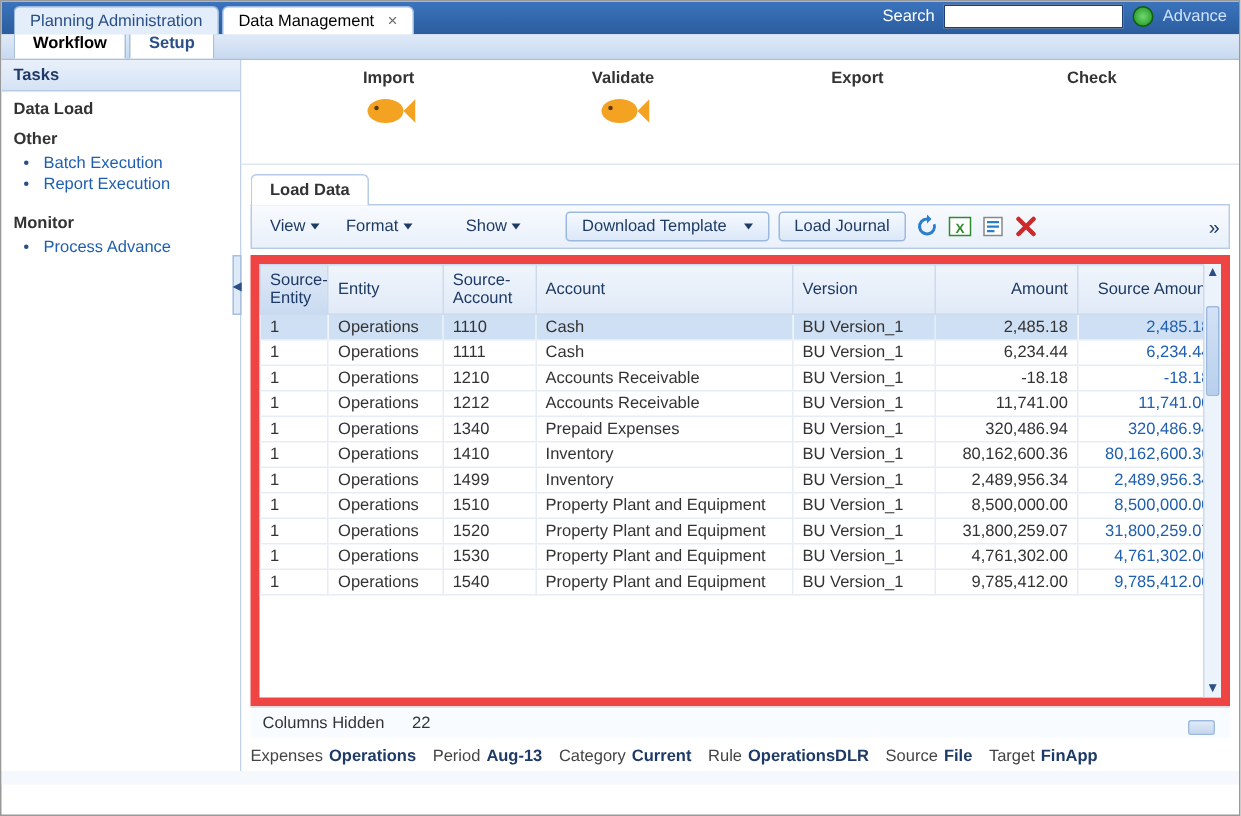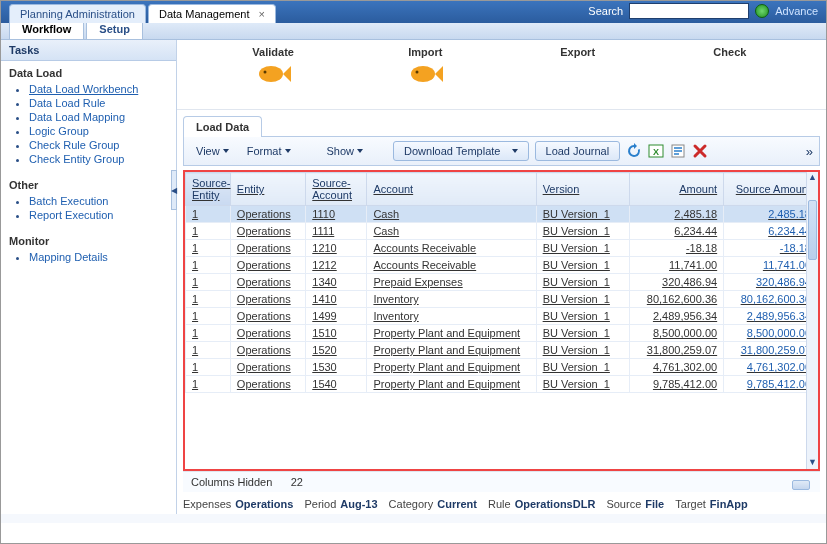--- a/index.html
+++ b/index.html
@@ -80,21 +80,21 @@
     color: #2a4f87;
     cursor: pointer;
     font-weight: bold;
   }
   .page-tabs .ptab.active {
     font-weight: bold;
     color: #000;
   }
   .columns { display: flex; height: calc(100% - 26px); }
   .sidebar {
-    width: 176px;
+    width: 160px;
     border-right: 1px solid #c2d2e8;
     background: #fff;
   }
   .sidebar-header {
     background: linear-gradient(#e9f0fa, #d5e3f5);
     border-bottom: 1px solid #b7cbe6;
     font-weight: bold;
     padding: 4px 8px;
     color: #1e3a66;
   }
@@ -153,21 +153,21 @@
   .caret {
     width: 0; height: 0;
     border-left: 3px solid transparent;
     border-right: 3px solid transparent;
     border-top: 4px solid #1e3a66;
     display: inline-block;
   }
   .toolbar .icon { width: 16px; height: 16px; cursor: pointer; display:inline-flex; align-items:center; justify-content:center; }
   .toolbar .sep { flex: 1; }
   .chev-right { color: #1e3a66; font-size: 13px; cursor:pointer; }
-  .grid-wrap { margin: 4px 6px 0 6px; border: 2px solid #ef4444; overflow: hidden; flex: 1; display: flex; flex-direction: column; text-decoration: underline; }
+  .grid-wrap { margin: 4px 6px 0 6px; border: 6px solid #ef4444; overflow: hidden; flex: 1; display: flex; flex-direction: column; }
   .grid {
     width: 100%;
     border-collapse: collapse;
     table-layout: fixed;
   }
   .grid th {
     background: linear-gradient(#f0f5fc, #e0eaf7);
     border: 1px solid #cdd9ec;
     padding: 4px 6px;
     text-align: left;
@@ -258,55 +258,47 @@
   <div style="flex:1;display:flex;flex-direction:column;">
     <div class="page-tabs">
       <div class="ptab active"><span>Workflow</span></div>
       <div class="ptab"><span>Setup</span></div>
     </div>
     <div class="columns">
       <div class="sidebar">
         <div class="sidebar-header">Tasks</div>
 
         <div class="sidebar-section">Data Load</div>
-        <ul>
-          <li><a style="text-decoration: underline;">Data Load Workbench</a></li>
-          <li><a>Data Load Rule</a></li>
-          <li><a>Data Load Mapping</a></li>
-          <li><a>Logic Group</a></li>
-          <li><a>Check Rule Group</a></li>
-          <li><a>Check Entity Group</a></li>
-        </ul>
 
         <div class="sidebar-section">Other</div>
         <ul>
           <li><a>Batch Execution</a></li>
           <li><a>Report Execution</a></li>
         </ul>
 
         <div class="sidebar-section">Monitor</div>
         <ul>
-          <li><a>Mapping Details</a></li>
+          <li><a>Process Advance</a></li>
         </ul>
       </div>
 
       <div class="content">
         <div class="splitter"></div>
 
         <div class="stages">
           <div class="stage">
-            <div>Validate</div>
+            <div>Import</div>
             <svg class="fish" viewBox="0 0 36 24">
                 <ellipse cx="16" cy="12" rx="12" ry="8" fill="#f4a221"></ellipse>
                 <polygon points="28,12 36,4 36,20" fill="#f4a221"></polygon>
                 <circle cx="10" cy="10" r="1.5" fill="#5a3b00"></circle>
               </svg>
           </div>
           <div class="stage">
-            <div>Import</div>
+            <div>Validate</div>
             <svg class="fish" viewBox="0 0 36 24">
                 <ellipse cx="16" cy="12" rx="12" ry="8" fill="#f4a221"></ellipse>
                 <polygon points="28,12 36,4 36,20" fill="#f4a221"></polygon>
                 <circle cx="10" cy="10" r="1.5" fill="#5a3b00"></circle>
               </svg>
           </div>
           <div class="stage">
             <div>Export</div>
           </div>
           <div class="stage">

